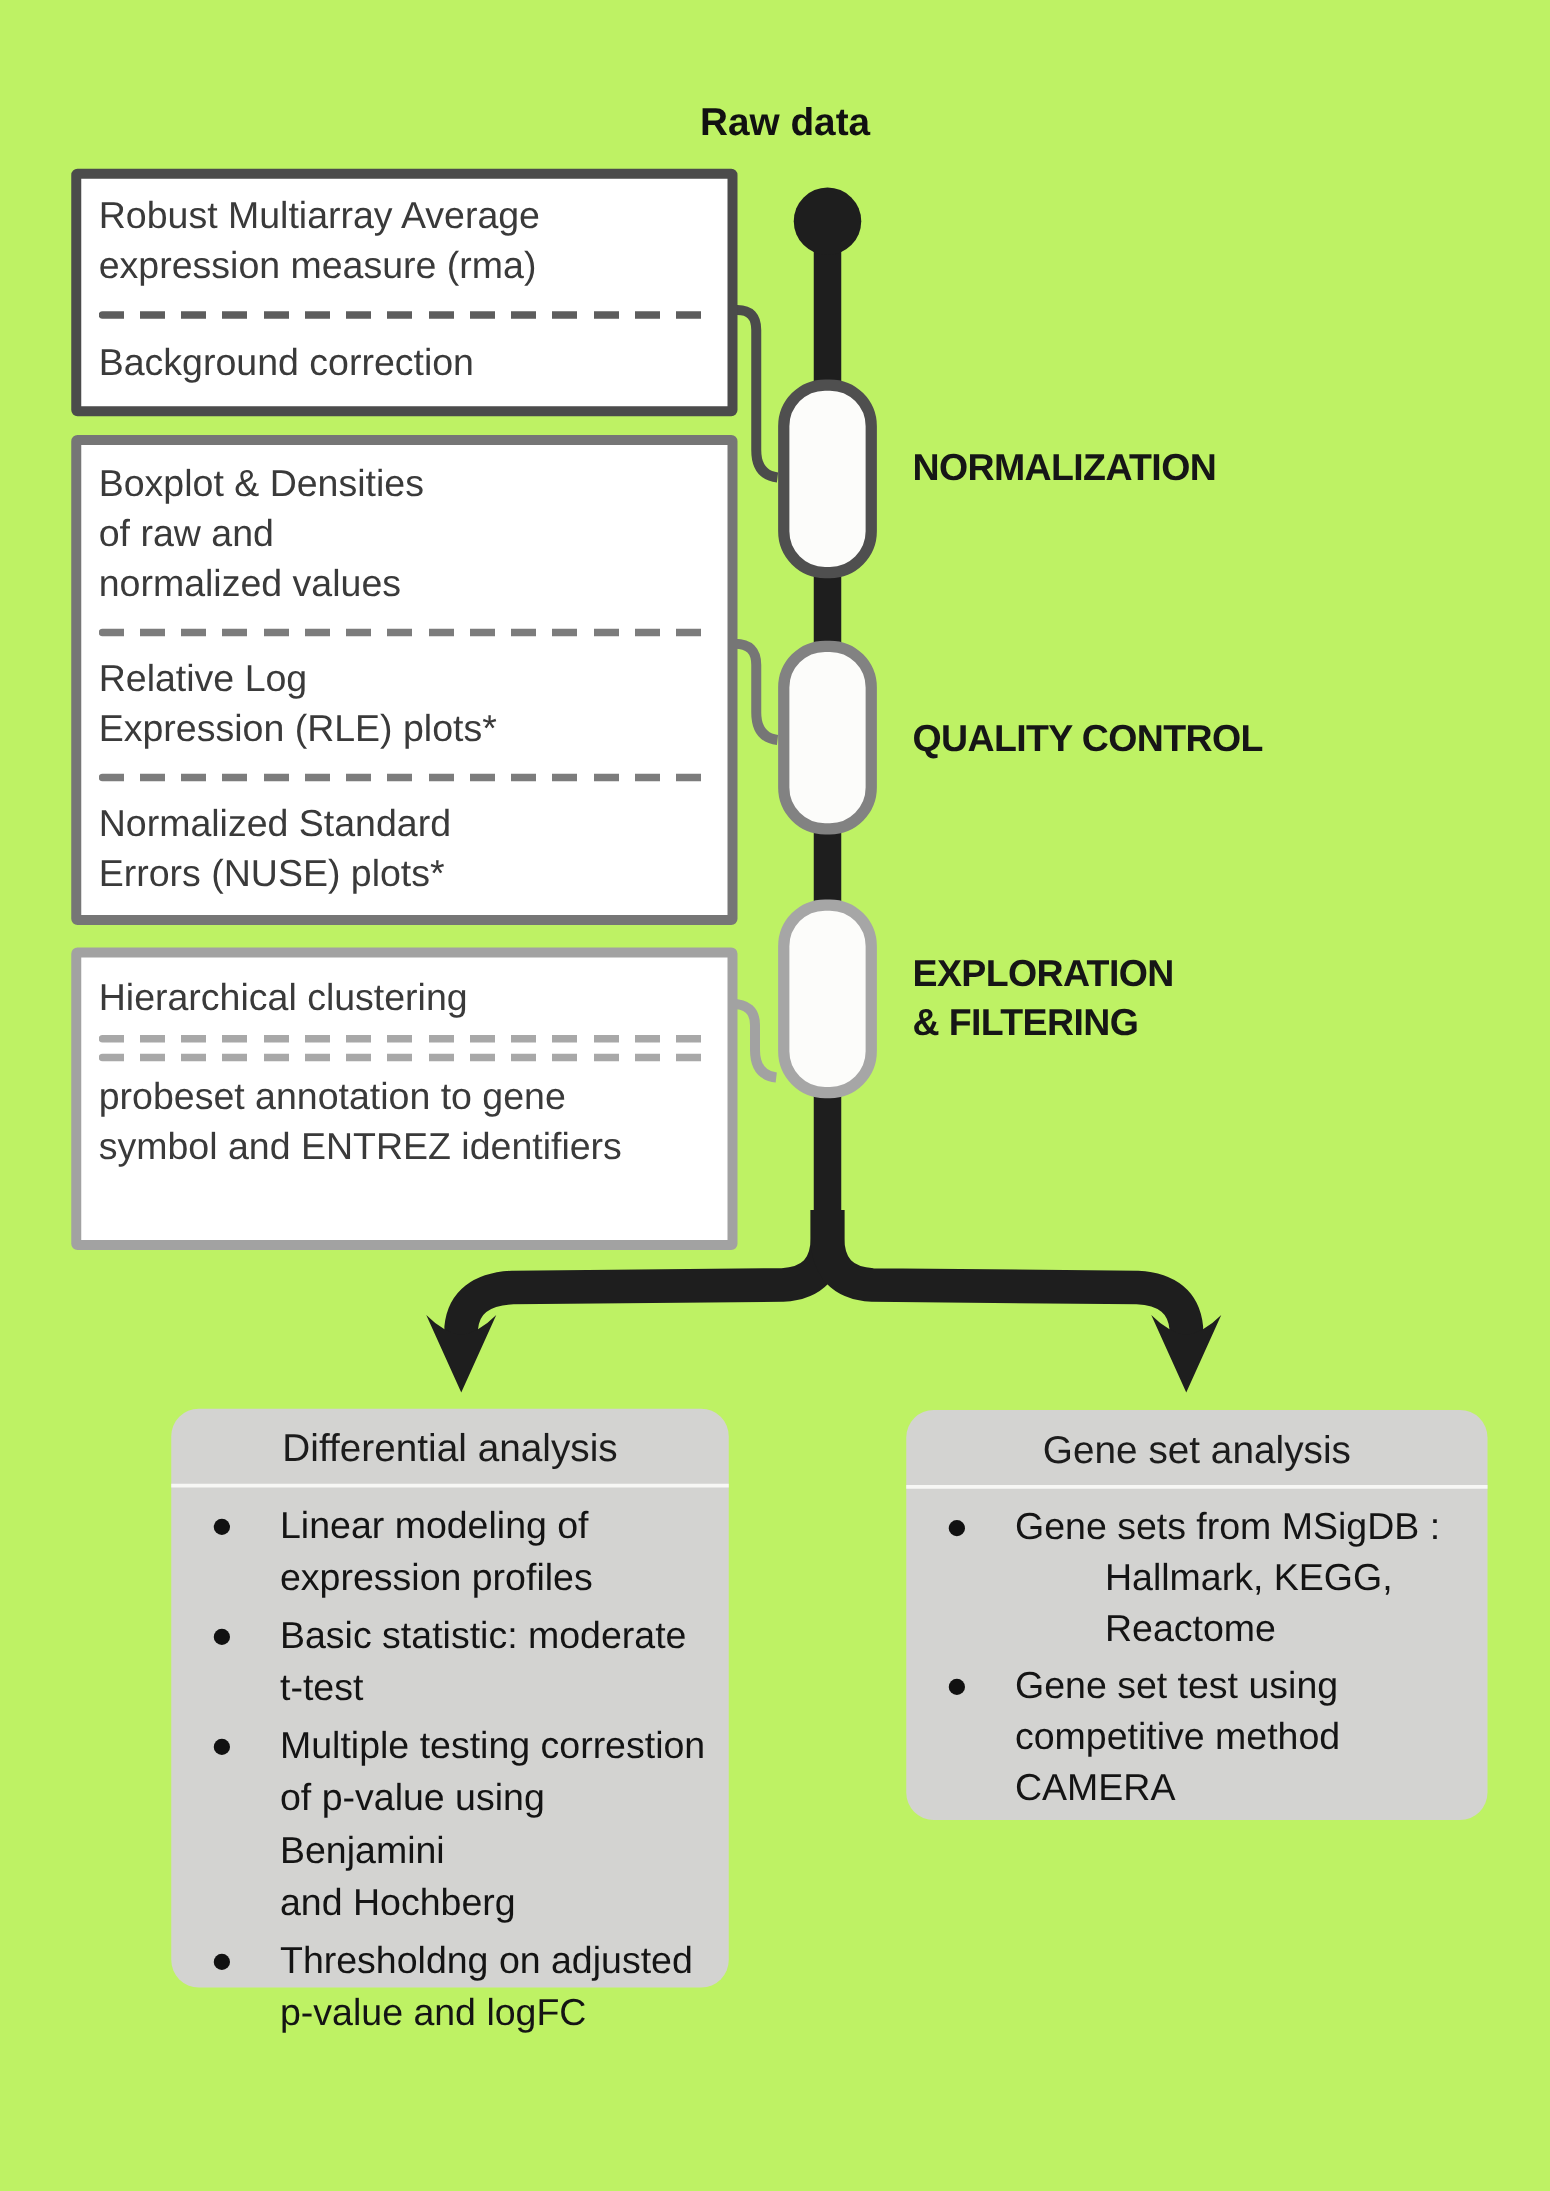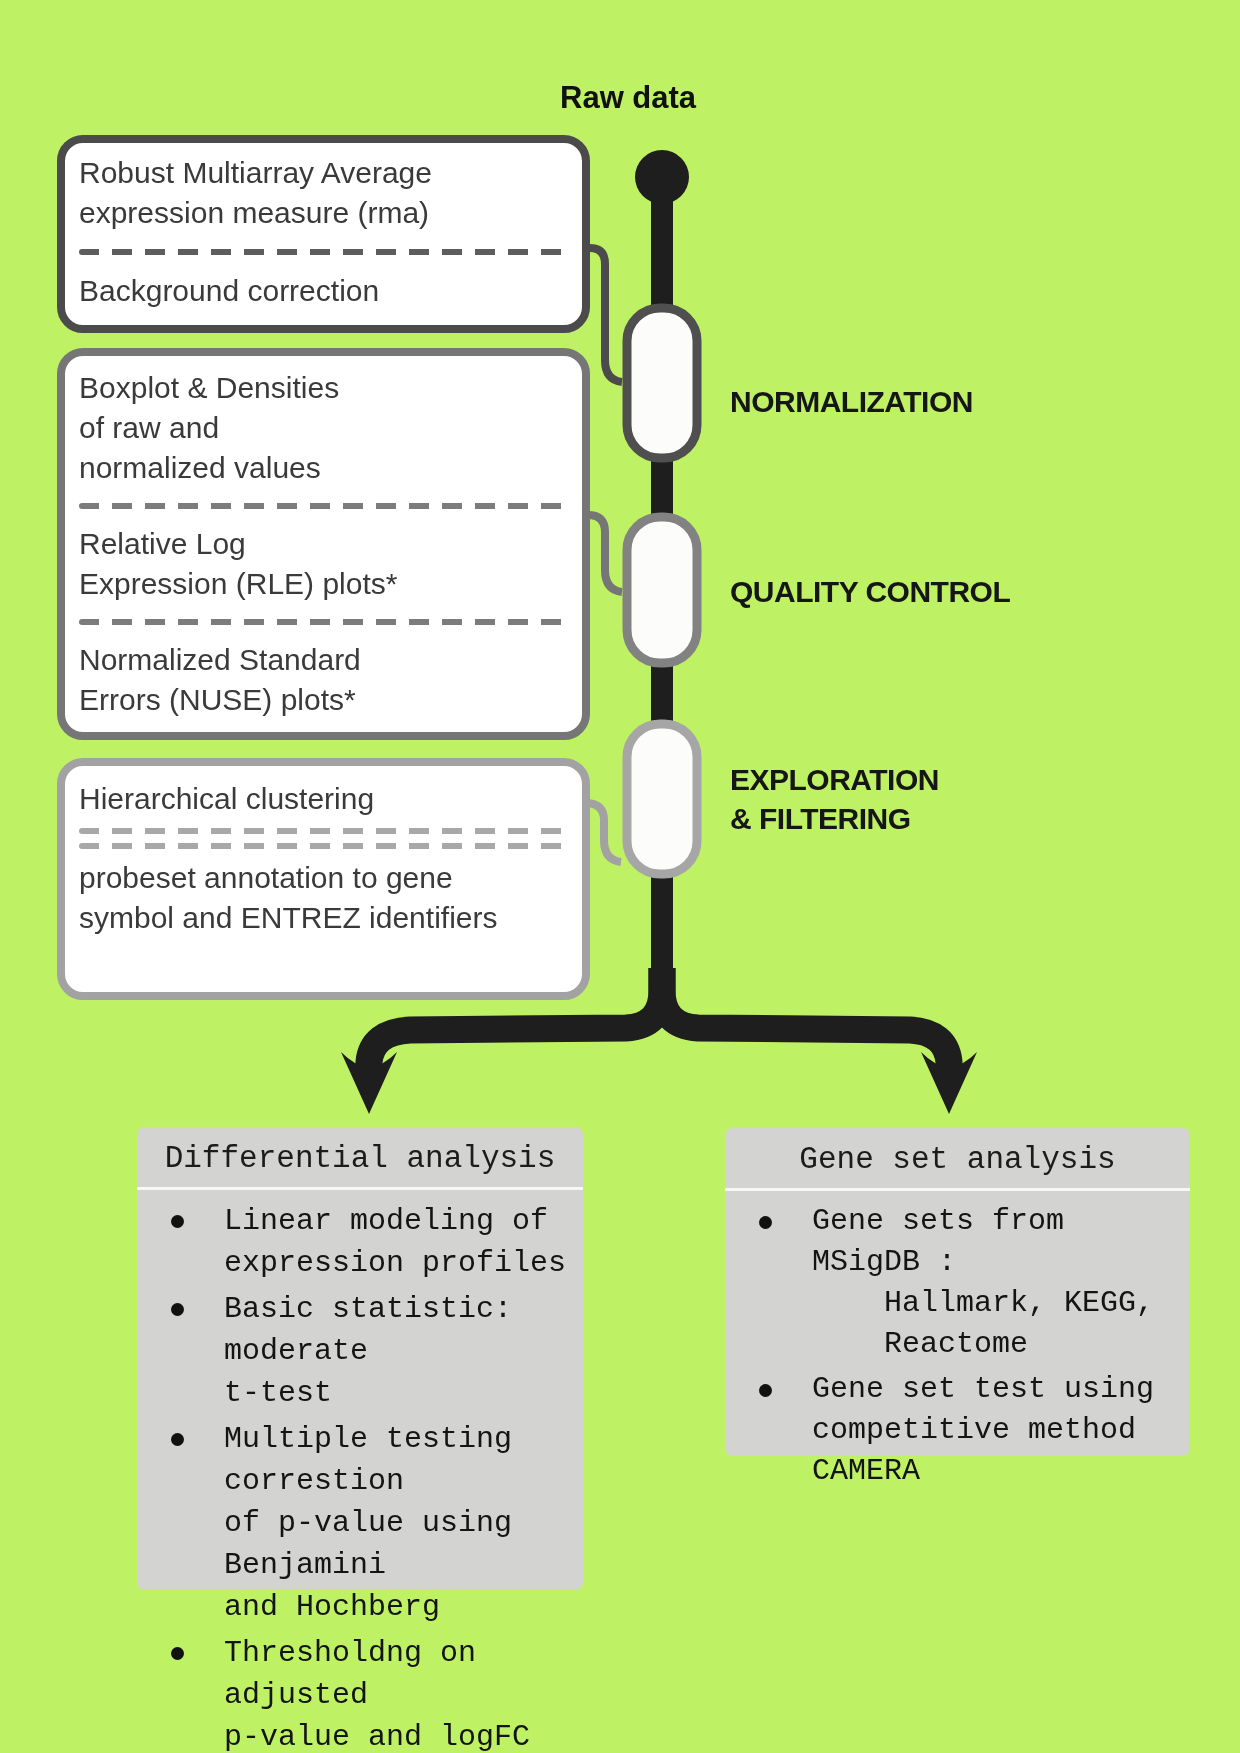--- a/index.html
+++ b/index.html
@@ -15,45 +15,45 @@
   
   .raw-title{
     position:absolute;left:560px;top:80px;
     font-size:31px;font-weight:bold;color:#111111;
   }
 
   
   .flowbox{
     position:absolute;left:57px;width:533px;
     box-sizing:border-box;background:#ffffff;
-    border-radius:26px;
+    border-radius:5px;
     font-size:30px;line-height:40px;color:#3a3a3a;
   }
   .fb1{top:135px;height:198px;border:8px solid #4b4b4b;padding:10px 10px 14px 14px;}
   .fb2{top:348px;height:392px;border:8px solid #767676;padding:12px 12px 12px 14px;}
   .fb3{top:758px;height:242px;border:8px solid #a2a2a2;padding:13px 4px 9px 14px;}
   .dashsep{height:6px;border-radius:3px;}
   .fb1 .dashsep{margin:16px 2px 16px 0;background:repeating-linear-gradient(90deg,#5d5d5d 0 20px,transparent 20px 33px);}
   .fb2 .dashsep{margin:15px 2px 15px 0;background:repeating-linear-gradient(90deg,#7c7c7c 0 20px,transparent 20px 33px);}
   .fb3 .dashsep{margin:9px 8px 9px 0;background:repeating-linear-gradient(90deg,#a8a8a8 0 20px,transparent 20px 33px);}
 
   
   .stage-label{
     position:absolute;left:730px;
     font-size:30px;line-height:39px;font-weight:bold;
     color:#161616;letter-spacing:-0.5px;white-space:nowrap;
   }
-  .sl1{top:382px;}
+  .sl1{top:355px;}
   .sl2{top:572px;}
   .sl3{top:760px;}
 
   
   .panel{
-    position:absolute;background:#d3d3d1;border-radius:8px;
-    box-sizing:border-box;color:#141414;font-family:Liberation Mono, monospace;
+    position:absolute;background:#d3d3d1;border-radius:22px;
+    box-sizing:border-box;color:#141414;
   }
   .panel-diff{left:137px;top:1127px;width:446px;height:463px;}
   .panel-gene{left:725px;top:1128px;width:465px;height:328px;}
   .panel-header{
     text-align:center;font-size:31px;line-height:36px;color:#1c1c1c;
     padding:14px 6px 10px;border-bottom:3px solid #f7f7f5;
   }
   .panel-body{padding:10px 12px 0 20px;font-size:30px;line-height:42px;}
   .panel-gene .panel-body{line-height:41px;}
   .bullet{display:flex;margin-bottom:4px;gap:26px;}

